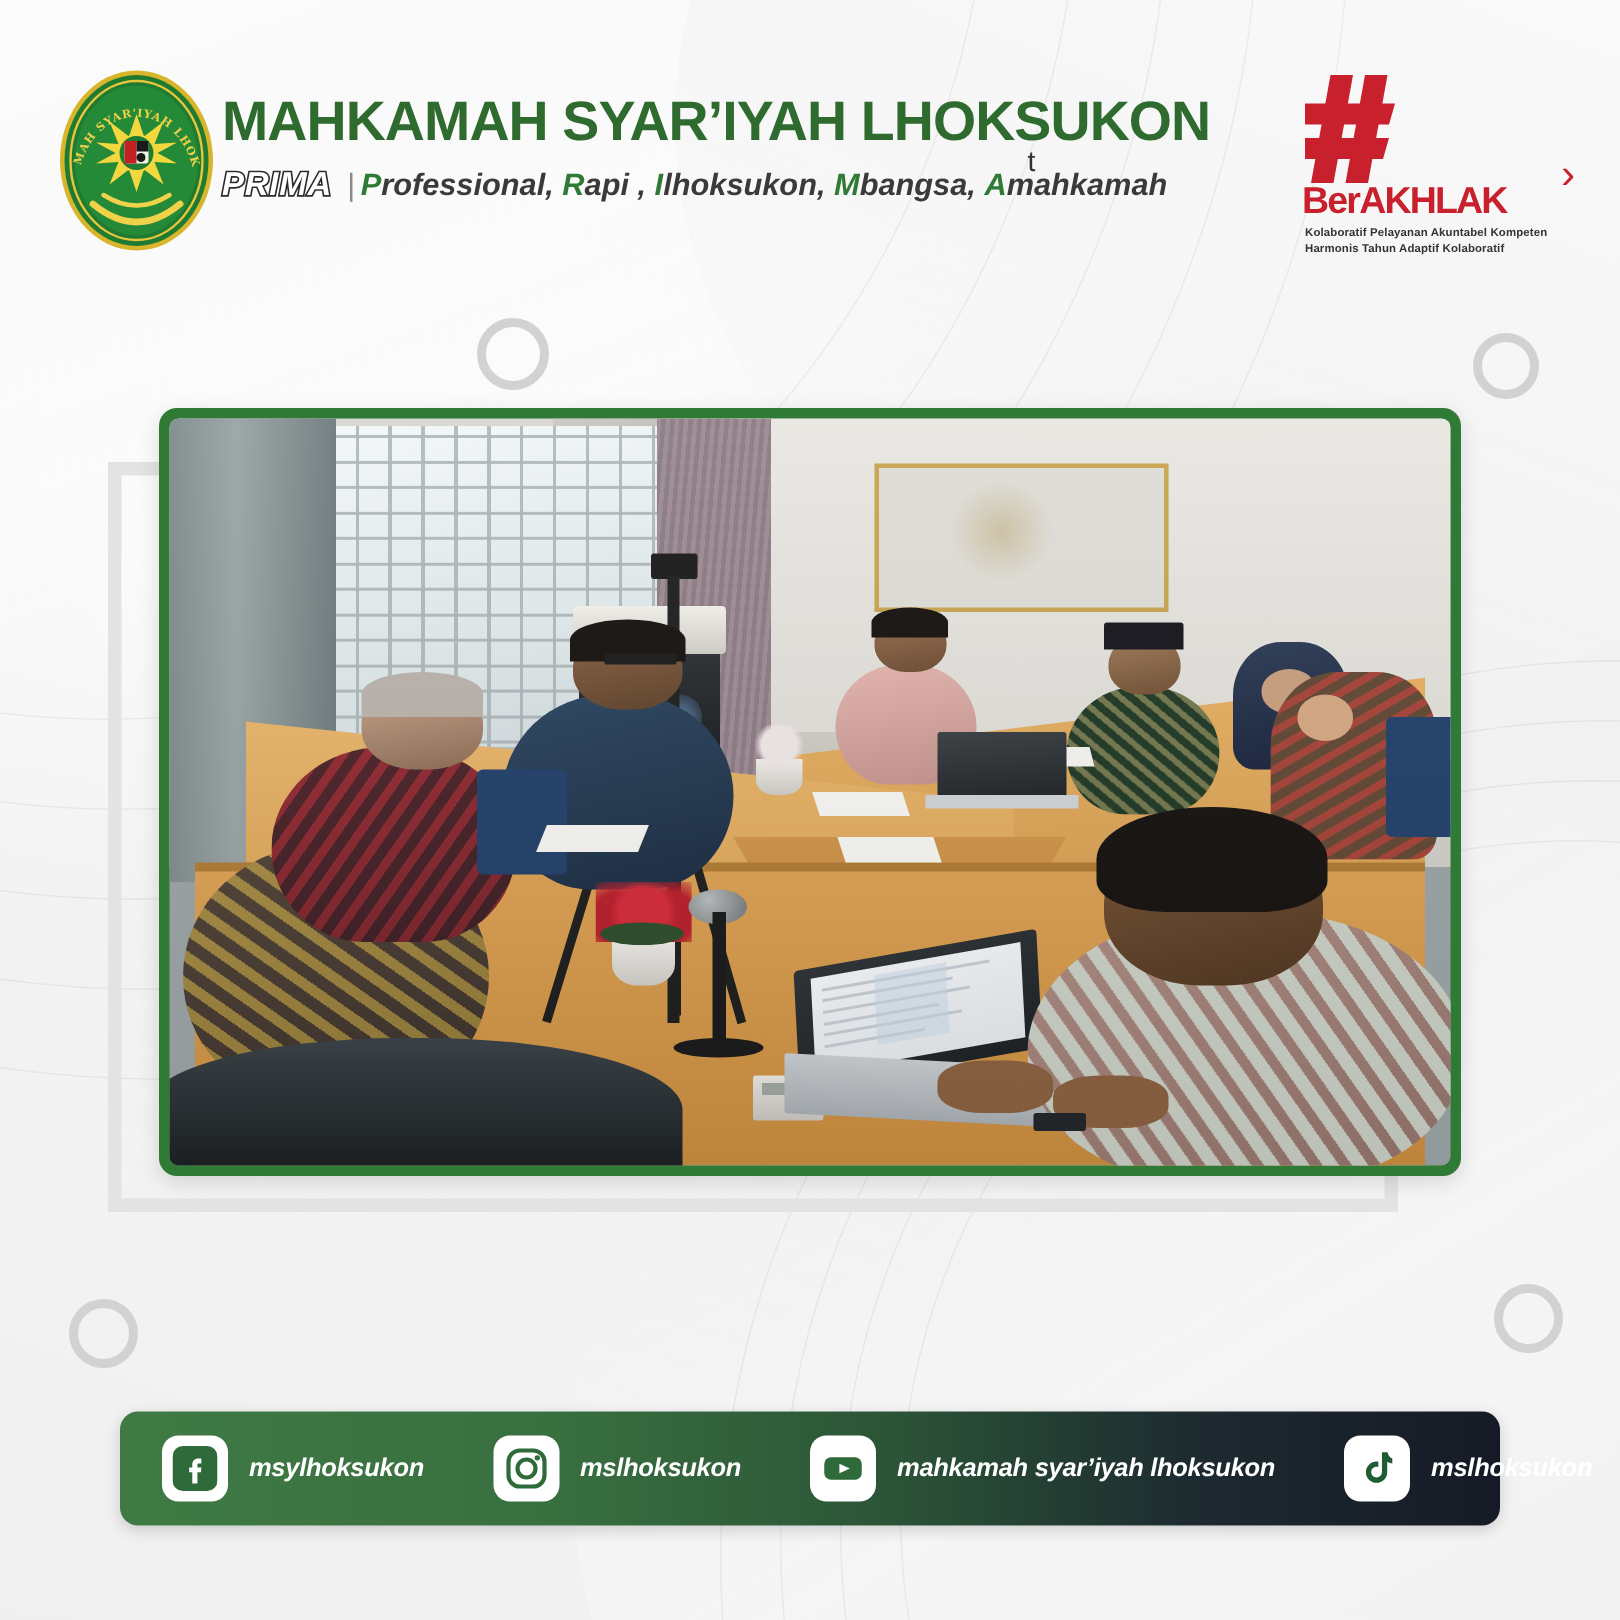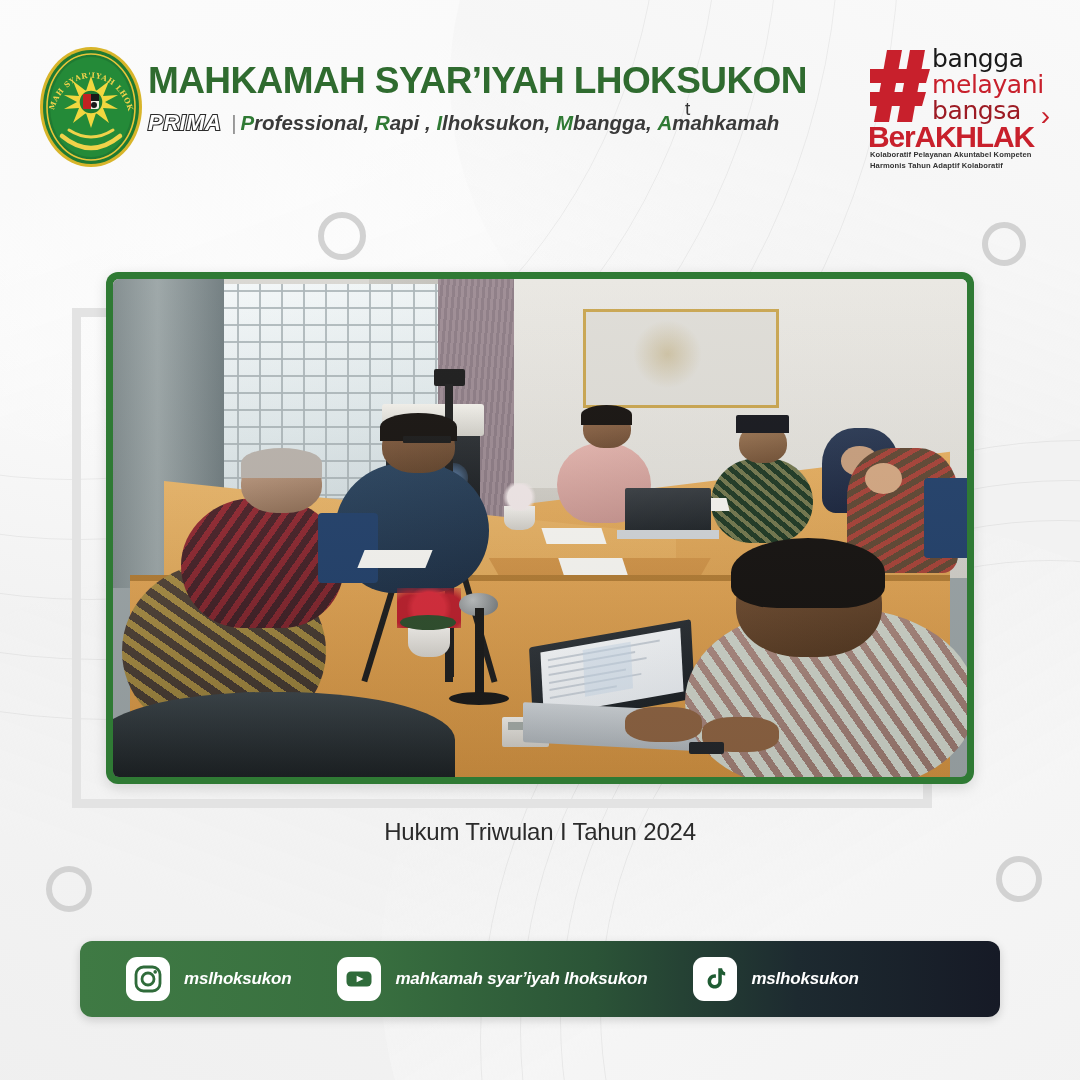--- a/index.html
+++ b/index.html
@@ -73,21 +73,21 @@
   .hash {
     position:absolute; left:4px; top:6px; width:62px; height:72px;
   }
   .ak-lines { position:absolute; left:66px; top:2px; }
   .ak-l { font-size:25px; line-height:26px; font-weight:400; letter-spacing:-.4px;
           font-family:"DejaVu Sans", sans-serif; }
   .ak-1 { color:#1a1a1a; }
   .ak-2 { color:#c8202c; }
   .ak-3 { color:#9d1b24; }
   .ber {
-    position:absolute; left:2px; top:76px; font-size:30px; font-weight:900;
+    position:absolute; left:2px; top:76px; font-size:25px; font-weight:900;
     letter-spacing:-1.2px; color:#c8202c; white-space:nowrap;
   }
   .ber .akh { color:#c8202c; }
   .ber .be { color:#c8202c; }
   .chev {
     position:absolute; right:-2px; top:56px; font-size:28px; color:#c8202c;
     font-weight:400;
   }
   .ak-tag { position:absolute; left:4px; top:106px; font-size:7.6px; font-weight:700;
             color:#333; letter-spacing:.1px; line-height:10.5px; white-space:nowrap; }
@@ -259,42 +259,37 @@
     </svg>
   </div>
 
   <div class="head-text">
     <div class="head-title">MAHKAMAH SYAR’IYAH LHOKSUKON</div>
     <div class="head-sub">
       <span class="prima">PRIMA</span>
       <span class="bar">|</span><span><span class="gl">P</span><span class="dk">rofessional,</span></span>
       <span><span class="gl">R</span><span class="dk">api ,</span></span>
       <span><span class="gl">I</span><span class="dk">lhoksukon,</span></span>
-      <span><span class="gl">M</span><span class="dk">bangga,</span></span>
+      <span><span class="gl">M</span><span class="dk">bangsa,</span></span>
       <span><span class="gl">A</span><span class="dk">mahkamah</span></span>
     </div>
     <span class="head-stray">t</span>
   </div>
 
   <div id="akhlak">
     <div class="hash">
       <svg viewBox="0 0 62 72" width="62" height="72" aria-hidden="true">
         <g fill="#c8202c">
           <polygon points="17,0 32,0 19,72 4,72"></polygon>
           <polygon points="40,0 55,0 42,72 27,72"></polygon>
           <polygon points="0,19 60,19 56,33 -4,33"></polygon>
           <polygon points="0,42 56,42 52,56 -4,56"></polygon>
         </g>
       </svg>
     </div>
-    <div class="ak-lines">
-      <div class="ak-l ak-1">bangga</div>
-      <div class="ak-l ak-2">melayani</div>
-      <div class="ak-l ak-3">bangsa</div>
-    </div>
     <div class="ber"><span class="be">Ber</span><span class="akh">AKHLAK</span></div>
     <div class="chev">›</div>
     <div class="ak-tag">
       <span>Kolaboratif Pelayanan Akuntabel Kompeten</span><br>
       <span>Harmonis Tahun Adaptif Kolaboratif</span>
     </div>
   </div>
 </div>
 
 <div id="photo-frame-deco"></div>
@@ -418,25 +413,33 @@
     <div class="p" style="left:69%;top:88%;width:9%;height:7%;border-radius:40%;background:#8a6141;"></div>
     <div class="p" style="left:67.5%;top:93%;width:4%;height:2.4%;background:#23262a;border-radius:2px;"></div>
 
     <div class="p" style="left:-2%;top:83%;width:42%;height:20%;background:linear-gradient(180deg,#3a4348,#171b1d);border-radius:48% 48% 8% 8%;"></div>
 
     <div class="p" style="inset:0;background:linear-gradient(180deg,rgba(255,255,255,.05),rgba(0,0,0,.06));"></div>
   </div>
 </div>
 
 <div id="caption">
-  <div>Hukum Triwulan I Tahun 2024</div>
 </div>
 
 <div id="social">
 
+  <div class="soc-item" style="margin-left:28px;">
+    <span class="soc-ic">
+      <svg width="30" height="30" viewBox="0 0 30 30" aria-hidden="true">
+        <rect x="0" y="0" width="30" height="30" rx="7" fill="#2f6b3a"></rect>
+        <path d="M19.2 8.4h-2.1c-2.3 0-3.9 1.6-3.9 3.9v2h-2.1v3.2h2.1V25h3.4v-7.5h2.3l.4-3.2h-2.7v-1.6c0-.7.3-1.1 1.1-1.1h1.5V8.4z" fill="#ffffff"></path>
+      </svg>
+    </span>
+    <span class="soc-label">msylhoksukon</span>
+  </div>
 
   <div class="soc-item" style="margin-left:46px;">
     <span class="soc-ic">
       <svg width="30" height="30" viewBox="0 0 30 30" aria-hidden="true">
         <rect x="3" y="3" width="24" height="24" rx="7.5" fill="none" stroke="#2f6b3a" stroke-width="2.8"></rect>
         <circle cx="15" cy="15" r="6" fill="none" stroke="#2f6b3a" stroke-width="2.8"></circle>
         <circle cx="22.2" cy="7.9" r="1.8" fill="#2f6b3a"></circle>
       </svg>
     </span>
     <span class="soc-label">mslhoksukon</span>

